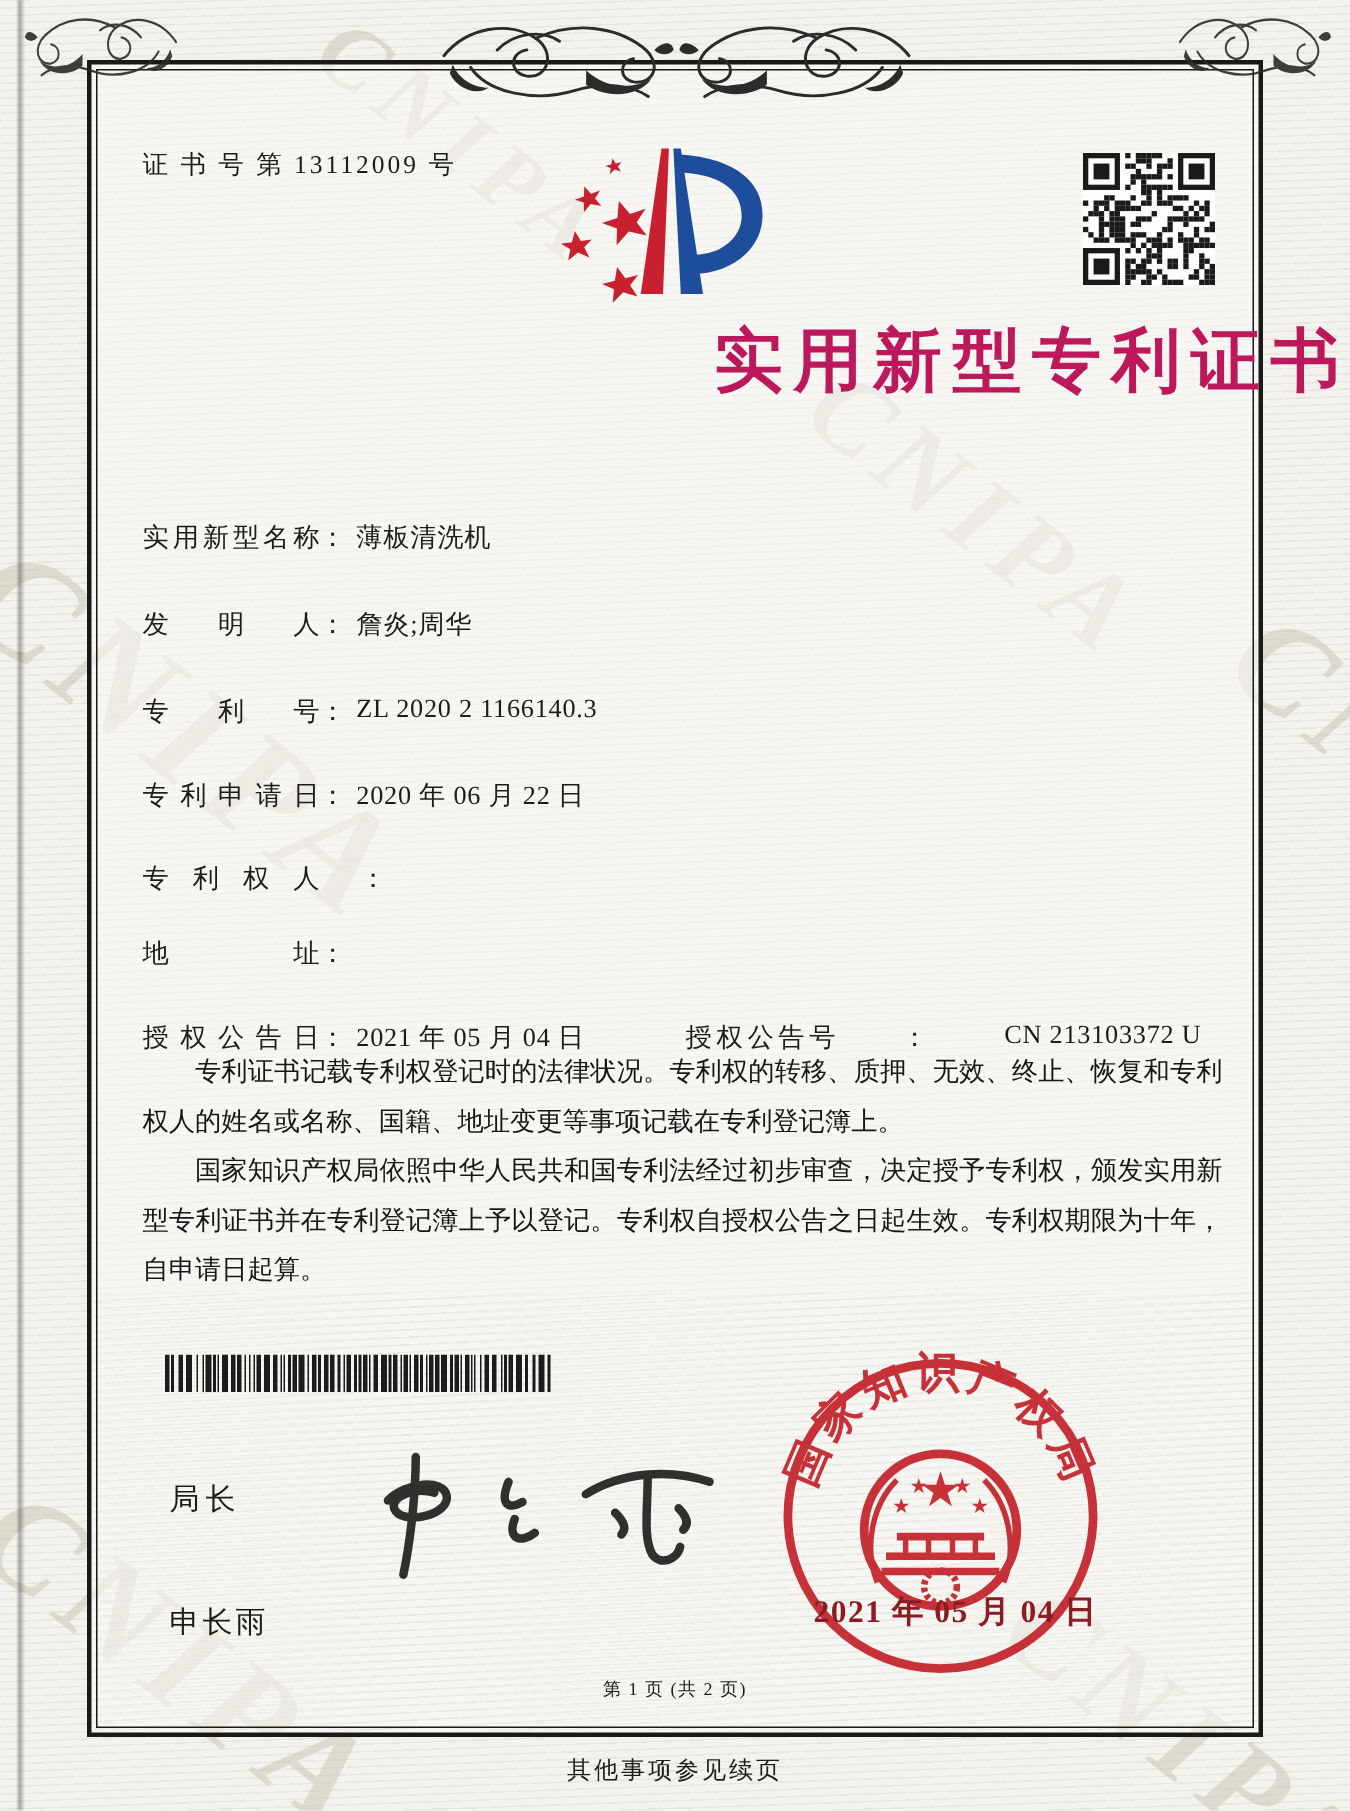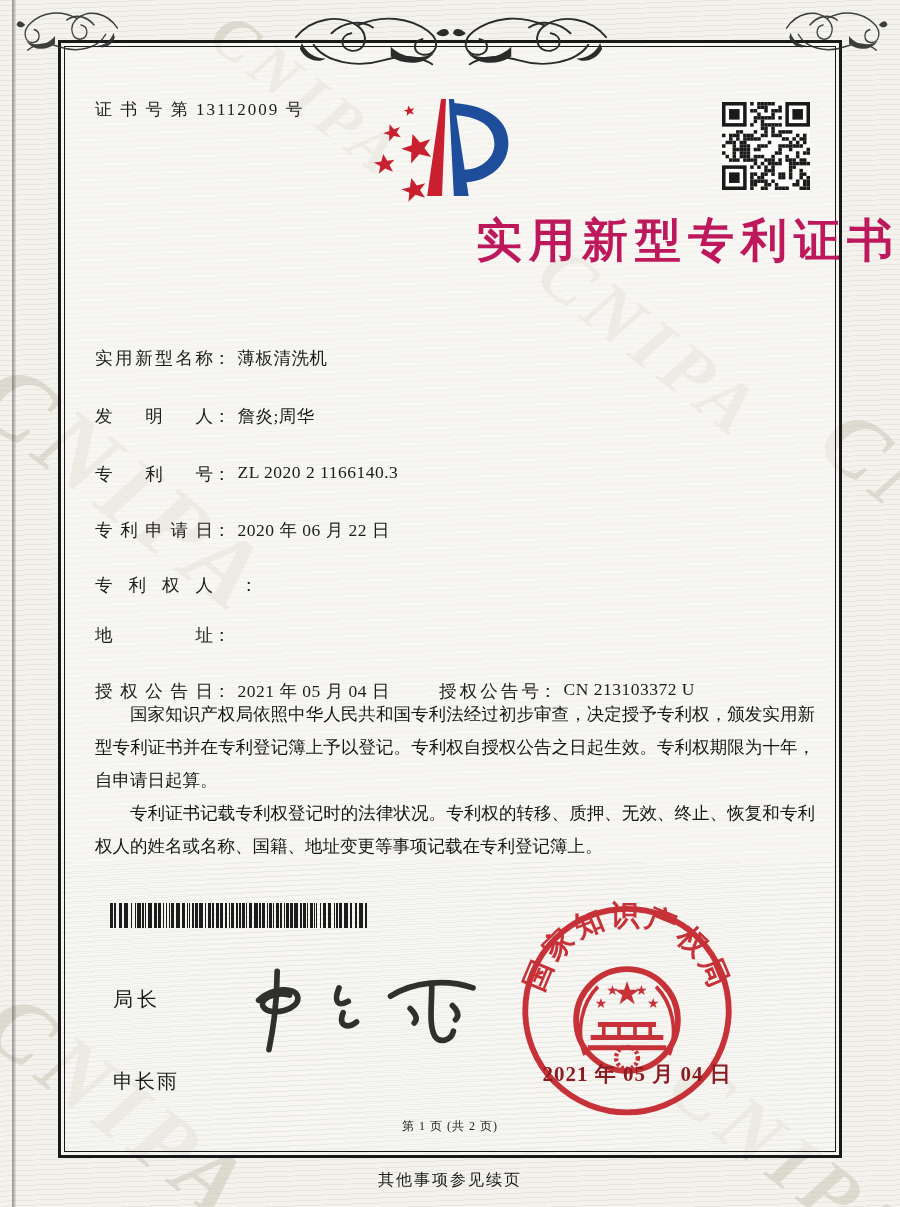--- a/index.html
+++ b/index.html
@@ -38,21 +38,21 @@
   .cert-no{position:absolute;left:95px;top:98px;z-index:3;font-size:17px;letter-spacing:2px;}
   .logo{position:absolute;left:358px;top:90px;width:168px;height:116px;z-index:3;}
   .qr{position:absolute;left:722px;top:102px;width:88px;height:88px;z-index:3;background:#fdfdfb;}
   .title{position:absolute;left:0;right:0;top:210px;z-index:3;text-align:right;font-size:46px;font-weight:bold;letter-spacing:7px;color:#be185d;}
   .fields{position:absolute;left:95px;right:80px;top:330px;z-index:3;font-size:17.5px;}
   .frow{position:absolute;left:0;right:0;display:flex;align-items:flex-start;margin-top:16px;}
   .flabel{display:inline-block;width:118px;text-align:justify;text-align-last:justify;flex:0 0 auto;}
   .fcolon{flex:0 0 auto;}
   .fvalue{padding-left:7px;letter-spacing:.5px;}
   .fvalue .line2{display:block;}
-  .grant-group2{position:absolute;left:344px;top:0;display:flex;}
+  .grant-group2{position:absolute;left:362px;top:0;display:flex;gap:44px;}
   .body-text{position:absolute;left:95px;right:85px;top:698px;z-index:3;font-size:17.5px;line-height:1.88;text-align:justify;color:#161616;}
   .body-text p{margin:0;text-indent:2em;}
   .barcode{position:absolute;left:110px;top:903px;width:262px;height:25px;z-index:3;}
   .sig-title{position:absolute;left:113px;top:986px;z-index:3;font-size:20px;letter-spacing:4px;font-family:"Liberation Sans","DejaVu Sans",sans-serif;}
   .sig-name{position:absolute;left:113px;top:1068px;z-index:3;font-size:20px;letter-spacing:2px;font-family:"Liberation Sans","DejaVu Sans",sans-serif;text-align:right;}
   .sig-hand{position:absolute;left:238px;top:958px;width:268px;height:100px;z-index:3;}
   .seal{position:absolute;left:518px;top:898px;width:218px;height:218px;z-index:3;opacity:.93;}
   .seal-date{
     position:absolute;left:512px;top:1060px;width:250px;z-index:4;text-align:center;
     font-size:21px;font-weight:bold;color:var(--date-red,#8a1d22);letter-spacing:1px;
@@ -405,22 +405,22 @@
     <span class="fvalue">2021 年 05 月 04 日</span>
     <span class="grant-group2">
       <span class="flabel" style="width:100px;">授权公告号</span>
         <span class="fcolon">：</span>
       <span class="fvalue">CN 213103372 U</span>
     </span>
   </div>
 </div>
 
 <div class="body-text">
+  <p>专利证书记载专利权登记时的法律状况。专利权的转移、质押、无效、终止、恢复和专利权人的姓名或名称、国籍、地址变更等事项记载在专利登记簿上。</p>
   <p>国家知识产权局依照中华人民共和国专利法经过初步审查，决定授予专利权，颁发实用新型专利证书并在专利登记簿上予以登记。专利权自授权公告之日起生效。专利权期限为十年，自申请日起算。</p>
-  <p>专利证书记载专利权登记时的法律状况。专利权的转移、质押、无效、终止、恢复和专利权人的姓名或名称、国籍、地址变更等事项记载在专利登记簿上。</p>
 </div>
 
 <div class="barcode">
   <svg id="bcsvg" viewBox="0 0 262 25" width="100%" height="100%" preserveAspectRatio="none">
       <rect x="0" y="0" width="3" height="25" fill="#1c1c1c"></rect>
       <rect x="4" y="0" width="2" height="25" fill="#1c1c1c"></rect>
       <rect x="9" y="0" width="3" height="25" fill="#1c1c1c"></rect>
       <rect x="14" y="0" width="4" height="25" fill="#1c1c1c"></rect>
       <rect x="21" y="0" width="1" height="25" fill="#1c1c1c"></rect>
       <rect x="25" y="0" width="1" height="25" fill="#1c1c1c"></rect>

